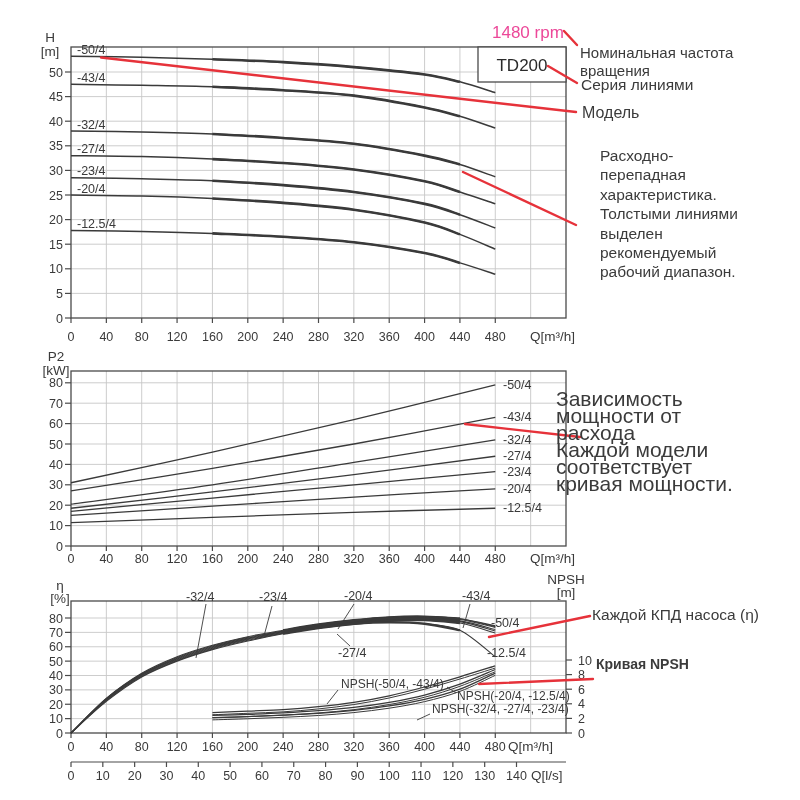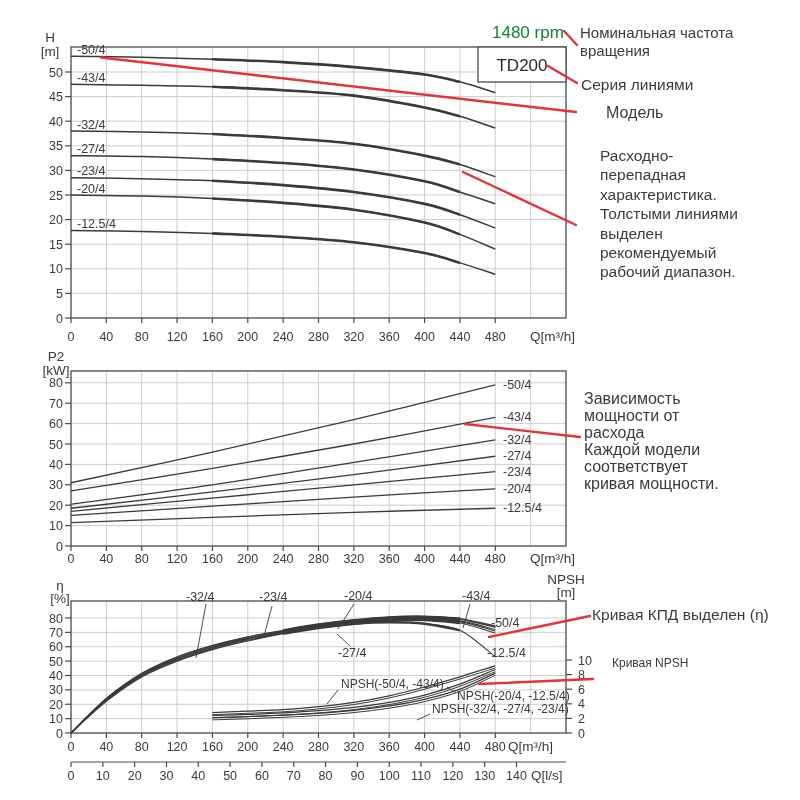--- a/index.html
+++ b/index.html
@@ -1,28 +1,28 @@
 <!DOCTYPE html>
 <html><head>
 <meta charset="utf-8">
 <style>
   html,body{margin:0;padding:0;background:#ffffff;}
   .page{position:relative;width:800px;height:800px;background:#fff;overflow:hidden;
         font-family:"Liberation Sans", sans-serif;}
   svg{position:absolute;left:0;top:0;}
   .note{position:absolute;color:#3b3b3b;white-space:pre-line;
         font-family:"Liberation Sans", sans-serif;}
-  .rpm{left:492px;top:23px;font-size:17px;color:#15803d;}
-  .note-rpm{left:580px;top:24px;font-size:15px;line-height:17.5px;width:195px;}
+  .rpm{left:492px;top:23px;font-size:17px;color:#ec4899;}
+  .note-rpm{left:580px;top:44px;font-size:15px;line-height:17.5px;width:195px;}
   .note-series{left:581px;top:76px;font-size:15.5px;}
-  .note-model{left:582px;top:104px;font-size:16px;margin-left:24px;}
+  .note-model{left:582px;top:104px;font-size:16px;}
   .note-hq{left:600px;top:146px;font-size:15.5px;line-height:19.4px;width:205px;}
-  .note-power{left:584px;top:390px;font-size:16px;line-height:17px;width:205px;}
+  .note-power{left:556px;top:390px;font-size:21px;line-height:17px;width:205px;}
   .note-eff{left:592px;top:606px;font-size:15.5px;}
-  .note-npsh{left:612px;top:656px;font-size:12px;}
+  .note-npsh{left:596px;top:656px;font-size:14px;font-weight:bold;}
 </style>
 </head>
 <body>
 
 <div class="page">
   <svg id="chartsvg" width="800" height="800" viewBox="0 0 800 800">
       <g>
         <g stroke="#c7c7c7" stroke-width="0.9">
           <line x1="106.35714285714286" y1="47" x2="106.35714285714286" y2="318"></line>
           <line x1="141.71428571428572" y1="47" x2="141.71428571428572" y2="318"></line>
@@ -418,15 +418,15 @@
 Толстыми линиями
 выделен
 рекомендуемый
 рабочий диапазон.</div>
   <div class="note note-power">Зависимость
 мощности от
 расхода
 Каждой модели
 соответствует
 кривая мощности.</div>
-  <div class="note note-eff">Кривая КПД выделен (η)</div>
+  <div class="note note-eff">Каждой КПД насоса (η)</div>
   <div class="note note-npsh">Кривая NPSH</div>
 </div>
 
 </body></html>

